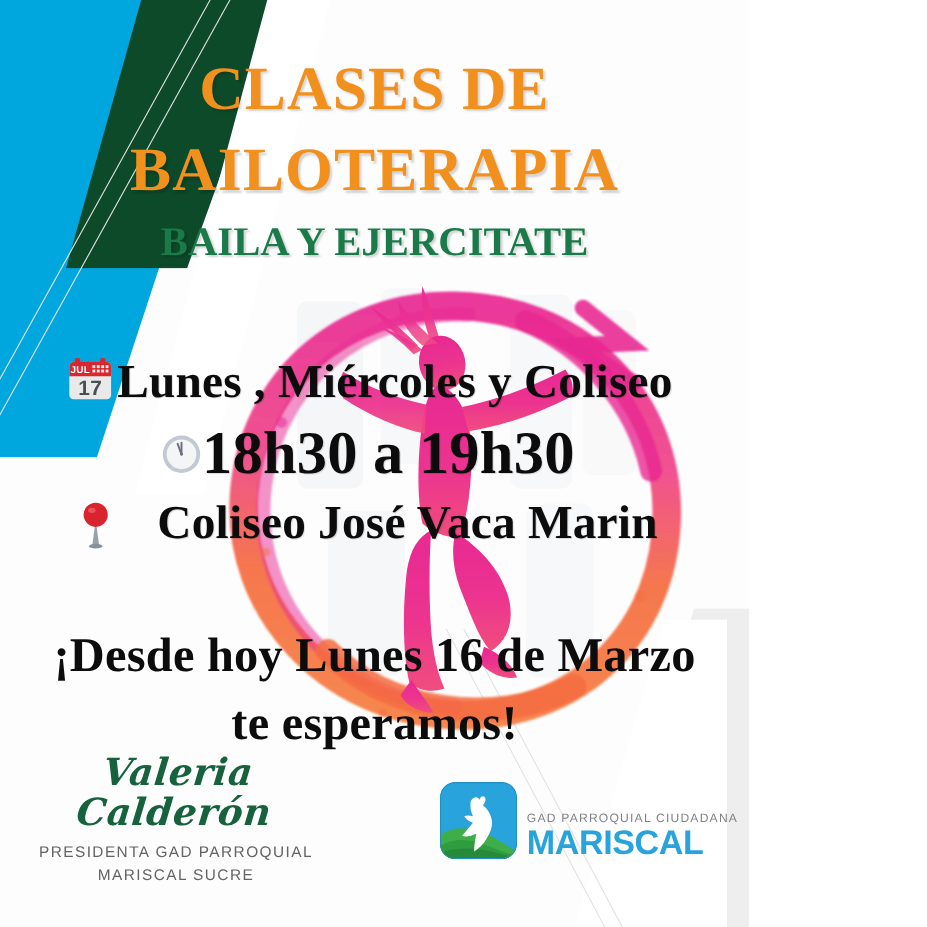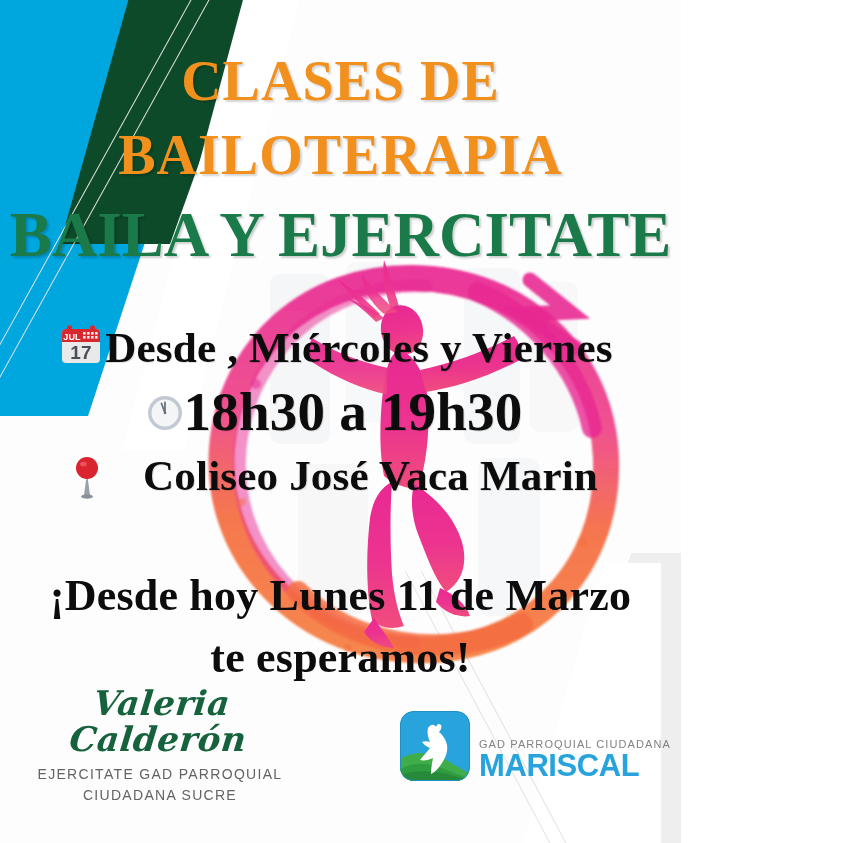--- a/index.html
+++ b/index.html
@@ -90,21 +90,21 @@
     color:#f2901e;
     font-size:56px;
     line-height:1.33;
     letter-spacing:1px;
     text-shadow:2px 2px 2px rgba(0,0,0,.17);
   }
   .t-sub{
     font-family:"Liberation Serif", serif;
     font-weight:bold;
     color:#1b7a4a;
-    font-size:63px;
+    font-size:37px;
     line-height:1.1;
     letter-spacing:0px;
     margin-top:8px;
     text-shadow:2px 2px 2px rgba(0,0,0,.18);
   }
 
   .details{
     position:absolute;left:0;right:13px;top:322px;
     text-align:right;
     color:#0c0c0c;
@@ -322,21 +322,21 @@
               <rect x="24" y="12" width="2.6" height="2.6"></rect>
                 <rect x="28" y="12" width="2.6" height="2.6"></rect>
               <rect x="32" y="12" width="2.6" height="2.6"></rect>
                 <rect x="36" y="12" width="2.6" height="2.6"></rect>
             </g>
             <rect x="8" y="1.5" width="5" height="6" rx="1.6" fill="#d8282f"></rect>
             <rect x="31" y="1.5" width="5" height="6" rx="1.6" fill="#d8282f"></rect>
             <text x="22" y="35" font-family="Liberation Sans, sans-serif" font-size="19" font-weight="bold" fill="#4a4f57" text-anchor="middle">17</text>
           </svg>
         </span>
-        <span class="txt">Desde , Miércoles y Viernes</span>
+        <span class="txt">Lunes , Miércoles y Coliseo</span>
       </div>
 
       <div class="d-row r2">
         <span class="emoji em-clock">
           <svg viewBox="0 0 38 38" xmlns="http://www.w3.org/2000/svg">
             <circle cx="19" cy="19" r="17" fill="#c3c9d4"></circle>
             <circle cx="19" cy="19" r="13.5" fill="#f4f5f7"></circle>
             <line x1="19" y1="19" x2="19" y2="8.5" stroke="#6b7280" stroke-width="1.8" stroke-linecap="round"></line>
             <line x1="19" y1="19" x2="15.5" y2="9.5" stroke="#6b7280" stroke-width="1.8" stroke-linecap="round"></line>
             <circle cx="19" cy="19" r="1.3" fill="#6b7280"></circle>
@@ -352,31 +352,31 @@
             <ellipse cx="17" cy="41.5" rx="6" ry="2.2" fill="#8a9099"></ellipse>
             <circle cx="17" cy="13" r="11" fill="#d9232e"></circle>
             <ellipse cx="13.5" cy="9" rx="3.4" ry="2.3" fill="#ef5a62" opacity="0.85"></ellipse>
           </svg>
         </span>
         <span class="txt">Coliseo José Vaca Marin</span>
       </div>
     </div>
 
     <div class="closing">
-      <div>¡Desde hoy Lunes 11 de Marzo</div>
+      <div>¡Desde hoy Lunes 16 de Marzo</div>
       <div>te esperamos!</div>
     </div>
 
     <div class="footer">
 
       <div class="signature">
         <div class="sig-name">Valeria Calderón</div>
         <div class="sig-role">
-          <div>EJERCITATE GAD PARROQUIAL</div>
-          <div>CIUDADANA SUCRE</div>
+          <div>PRESIDENTA GAD PARROQUIAL</div>
+          <div>MARISCAL SUCRE</div>
         </div>
       </div>
 
       <div class="logo">
         <div class="logo-mark">
           <svg viewBox="0 0 70 70" xmlns="http://www.w3.org/2000/svg">
             <defs>
               <clipPath id="logoClip">
                   <rect x="0" y="0" width="70" height="70" rx="13"></rect>
                 </clipPath>

